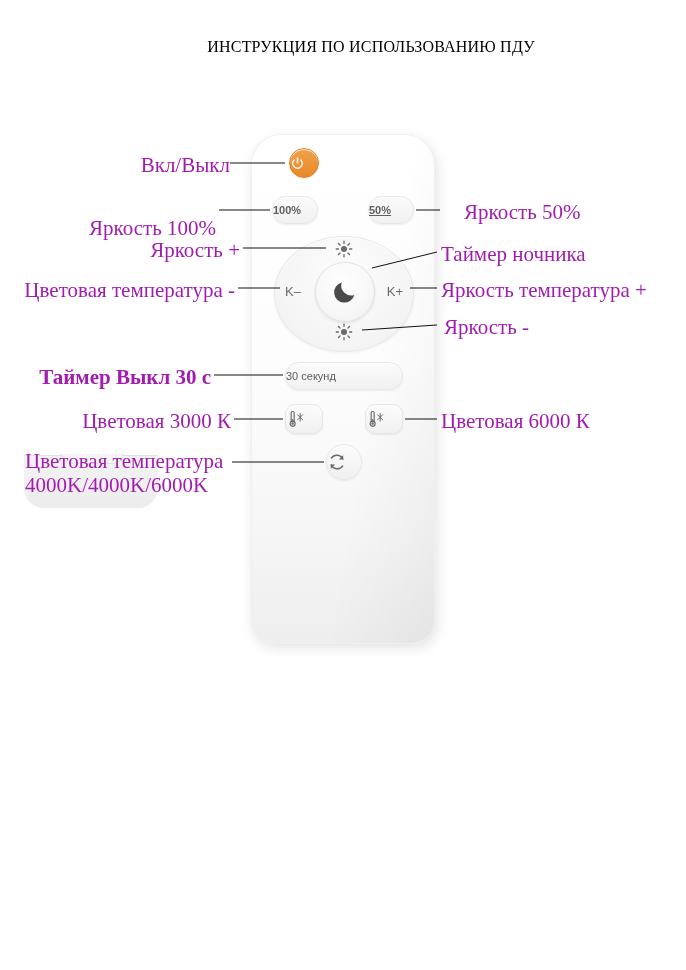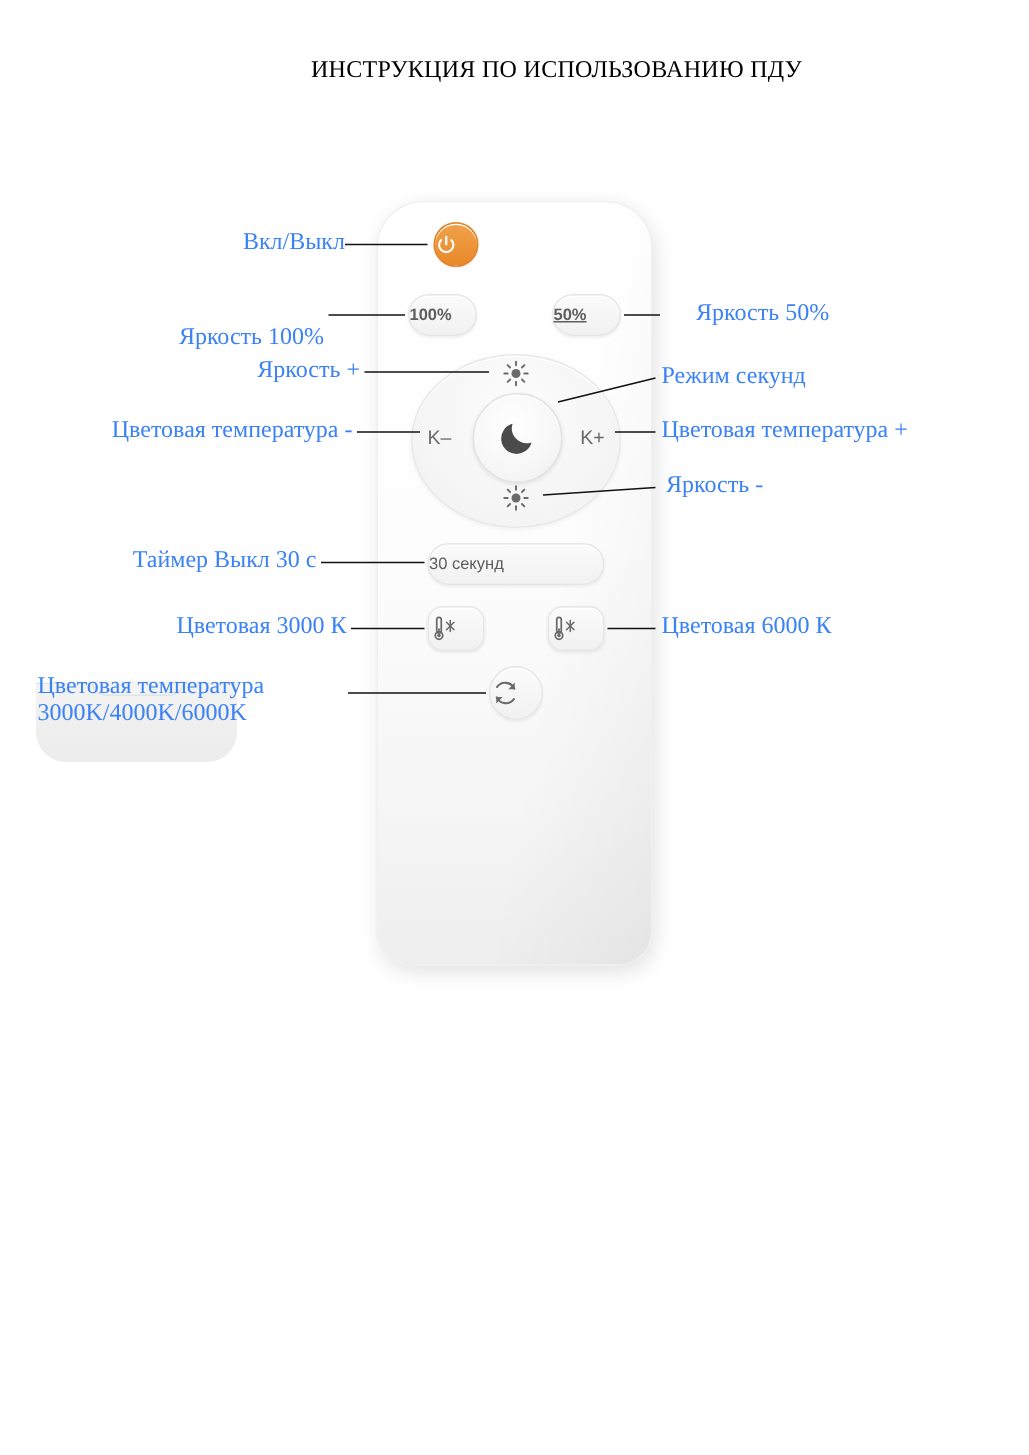--- a/index.html
+++ b/index.html
@@ -185,22 +185,22 @@
     top: 444px;
     width: 36px;
     height: 36px;
     border-radius: 50%;
   }
 
   
   .label {
     position: absolute;
     font-family: "Liberation Serif", serif;
-    font-size: 16px;
-    color: #3b82f6;
+    font-size: 21px;
+    color: #a21caf;
     white-space: nowrap;
     line-height: 1.15;
   }
   .label.right-align { text-align: right; }
   .label.multiline { white-space: normal; text-align: left; }
 
   
   .svg-lines {
     position: absolute;
     left: 0; top: 0;
@@ -339,24 +339,24 @@
     <line x1="410" y1="288" x2="437" y2="288"></line>
     <line x1="362" y1="330" x2="437" y2="325"></line>
     <line x1="405" y1="419" x2="437" y2="419"></line>
   </g>
 </svg>
 
 <div class="label right-align" style="left:40px; top:153px; width:190px;">Вкл/Выкл</div>
 <div class="label right-align" style="left:30px; top:200px; width:186px;margin-top:16px;">Яркость 100%</div>
 <div class="label right-align" style="left:60px; top:238px; width:180px;">Яркость +</div>
 <div class="label right-align" style="left:10px; top:278px; width:225px;text-align:right;">Цветовая температура -</div>
-<div class="label right-align" style="left:30px; top:365px; width:181px;">Таймер Выкл 30 с</div>
+<div class="label right-align" style="left:30px; top:365px; width:181px;font-weight:bold;">Таймер Выкл 30 с</div>
 <div class="label right-align" style="left:50px; top:409px; width:181px;">Цветовая 3000 К</div>
 <div class="label multiline" style="left:25px; top:449px; width:205px; text-align:left;">
   <span>Цветовая температура</span><br>
-  <span>3000K/4000K/6000K</span>
+  <span>4000K/4000K/6000K</span>
 </div>
 
 <div class="label" style="left:444px; top:200px;margin-left:20px;">Яркость 50%</div>
-<div class="label" style="left:441px; top:242px;">Режим секунд</div>
-<div class="label" style="left:441px; top:278px;">Цветовая температура +</div>
+<div class="label" style="left:441px; top:242px;">Таймер ночника</div>
+<div class="label" style="left:441px; top:278px;">Яркость температура +</div>
 <div class="label" style="left:444px; top:315px;">Яркость -</div>
 <div class="label" style="left:441px; top:409px;">Цветовая 6000 К</div>
 
 </body></html>

